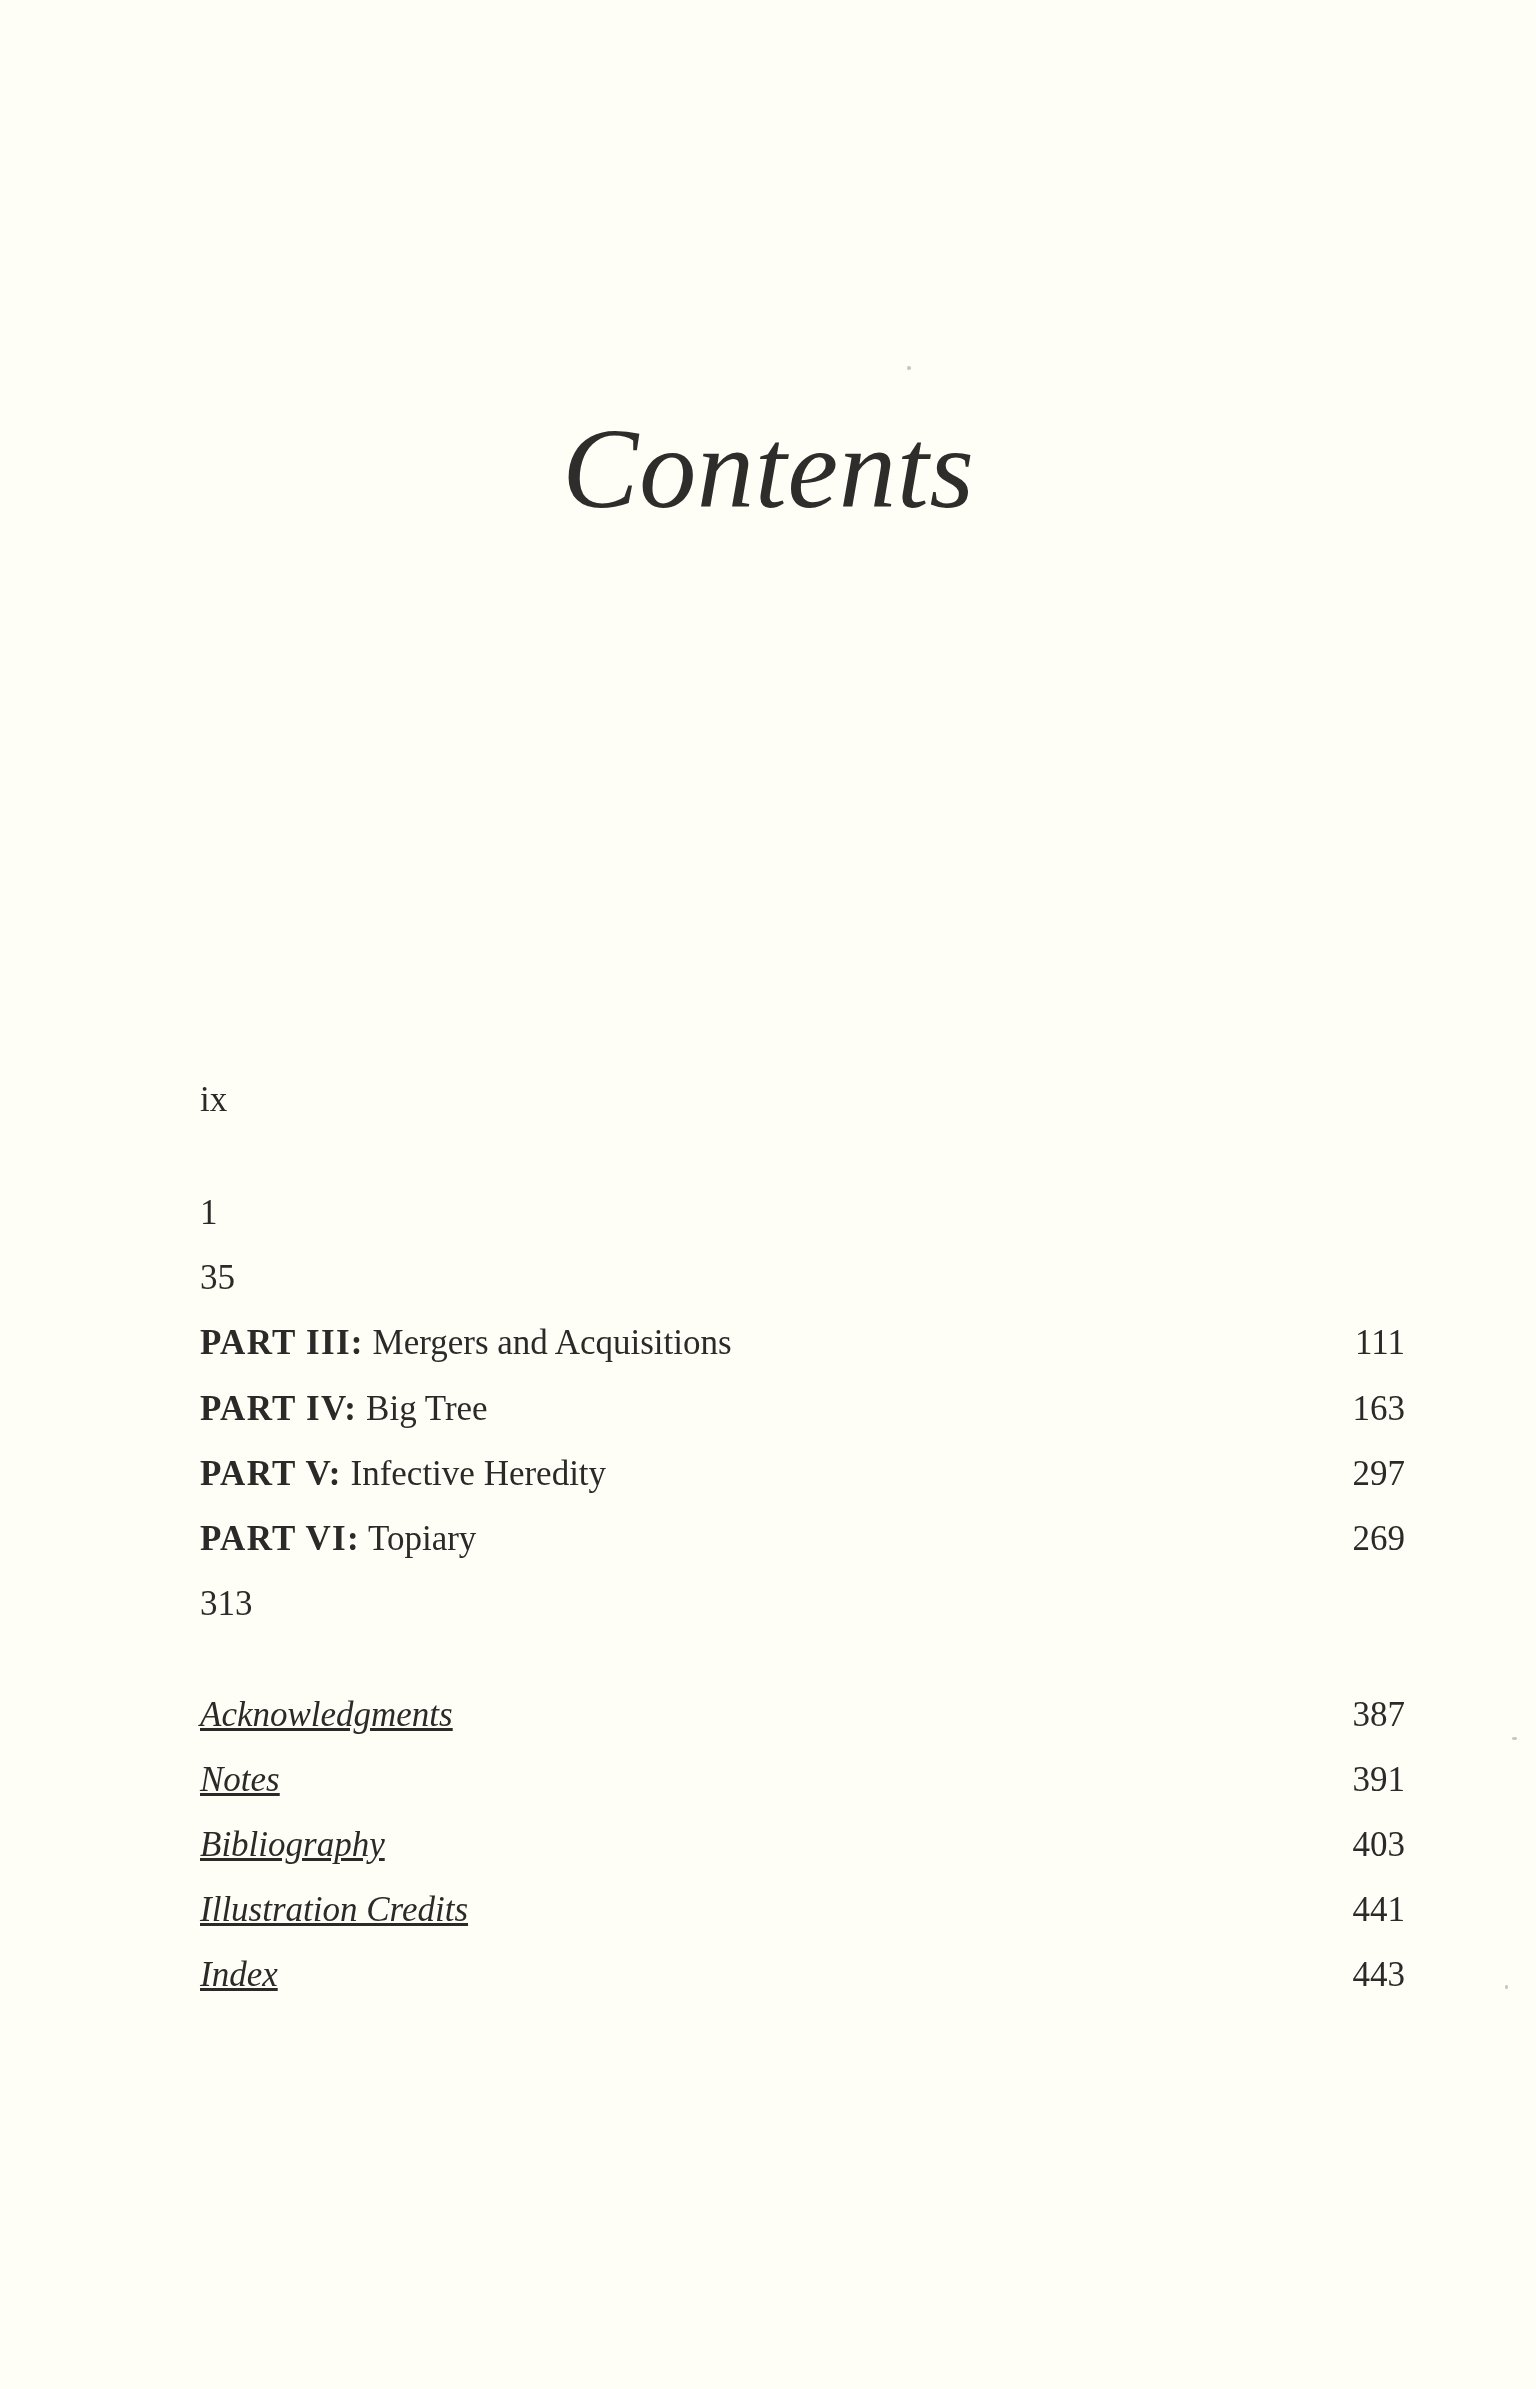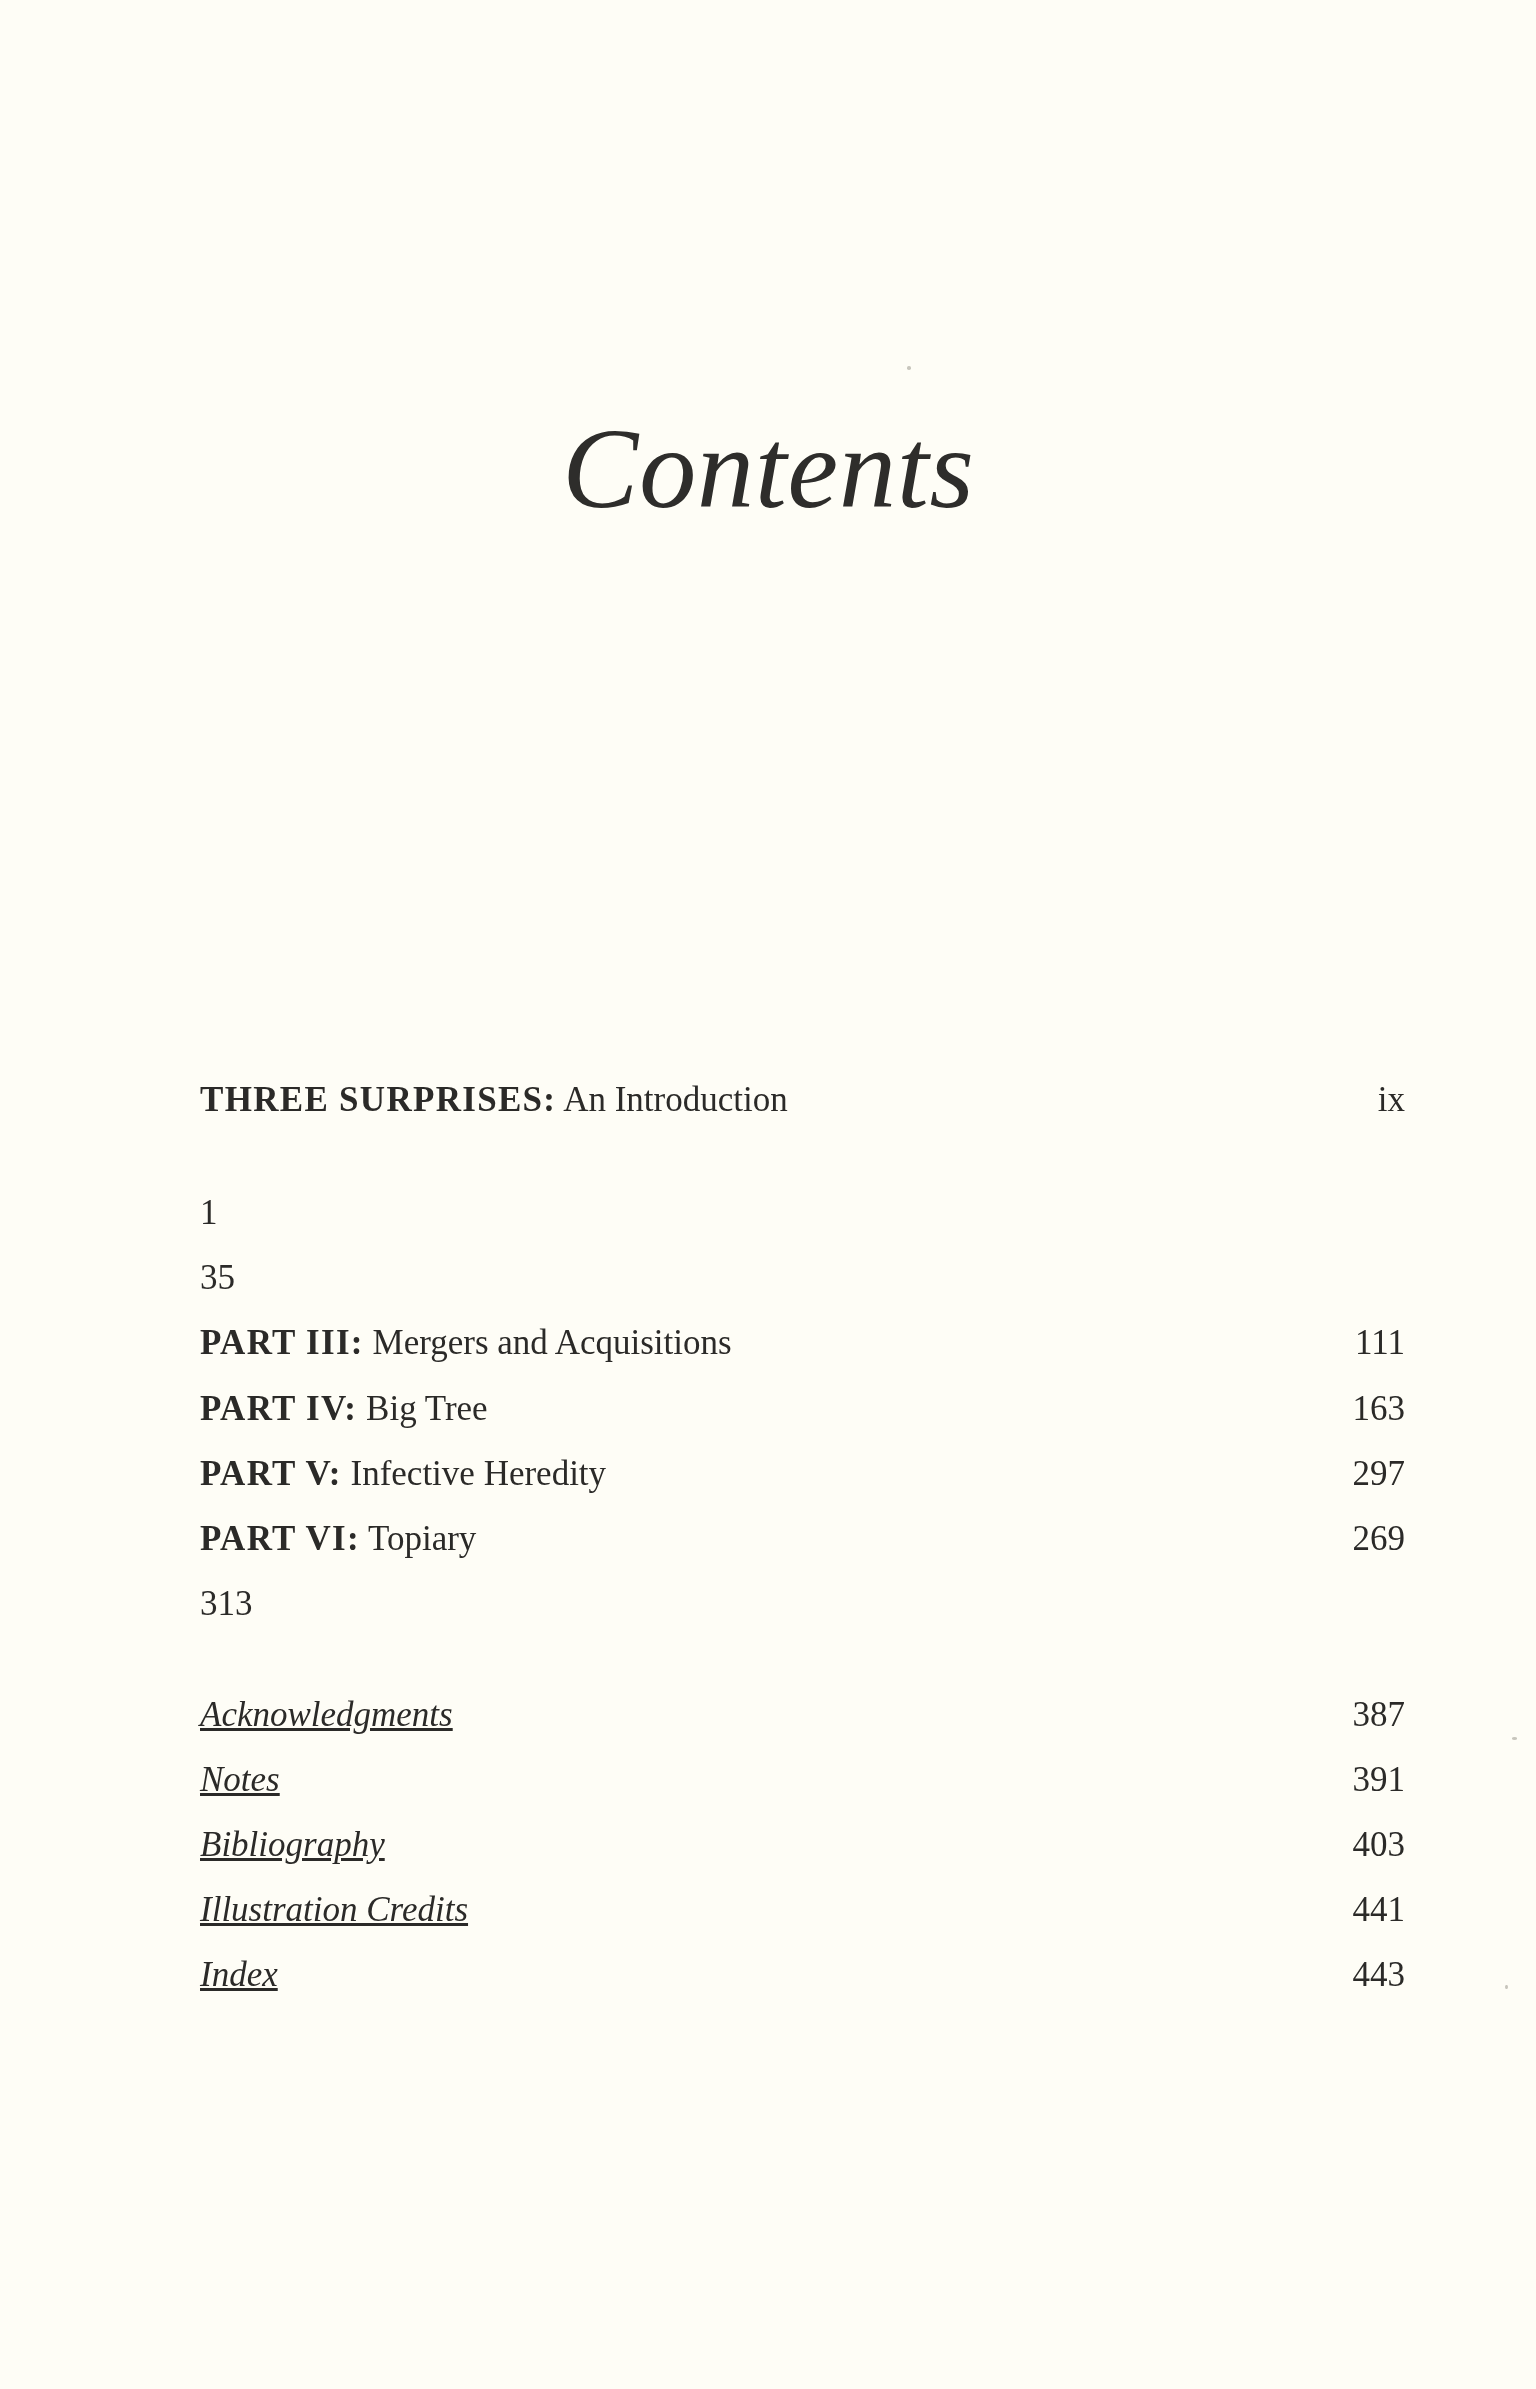--- a/index.html
+++ b/index.html
@@ -62,21 +62,20 @@
     }
   </style>
 </head>
 <body>
 
 <div>
 
   <div class="page-title">Contents</div>
 
   <div class="toc-row" style="top:1082px">
-    <span class="toc-label"><span class="prefix">THREE SURPRISES:</span> <span class="title">An Introduction</span></span>
     <span class="toc-page">ix</span>
   </div>
 
   <div class="toc-row" style="top:1195px">
     <span class="toc-page">1</span>
   </div>
   <div class="toc-row" style="top:1260px">
     <span class="toc-page">35</span>
   </div>
   <div class="toc-row" style="top:1325px">

